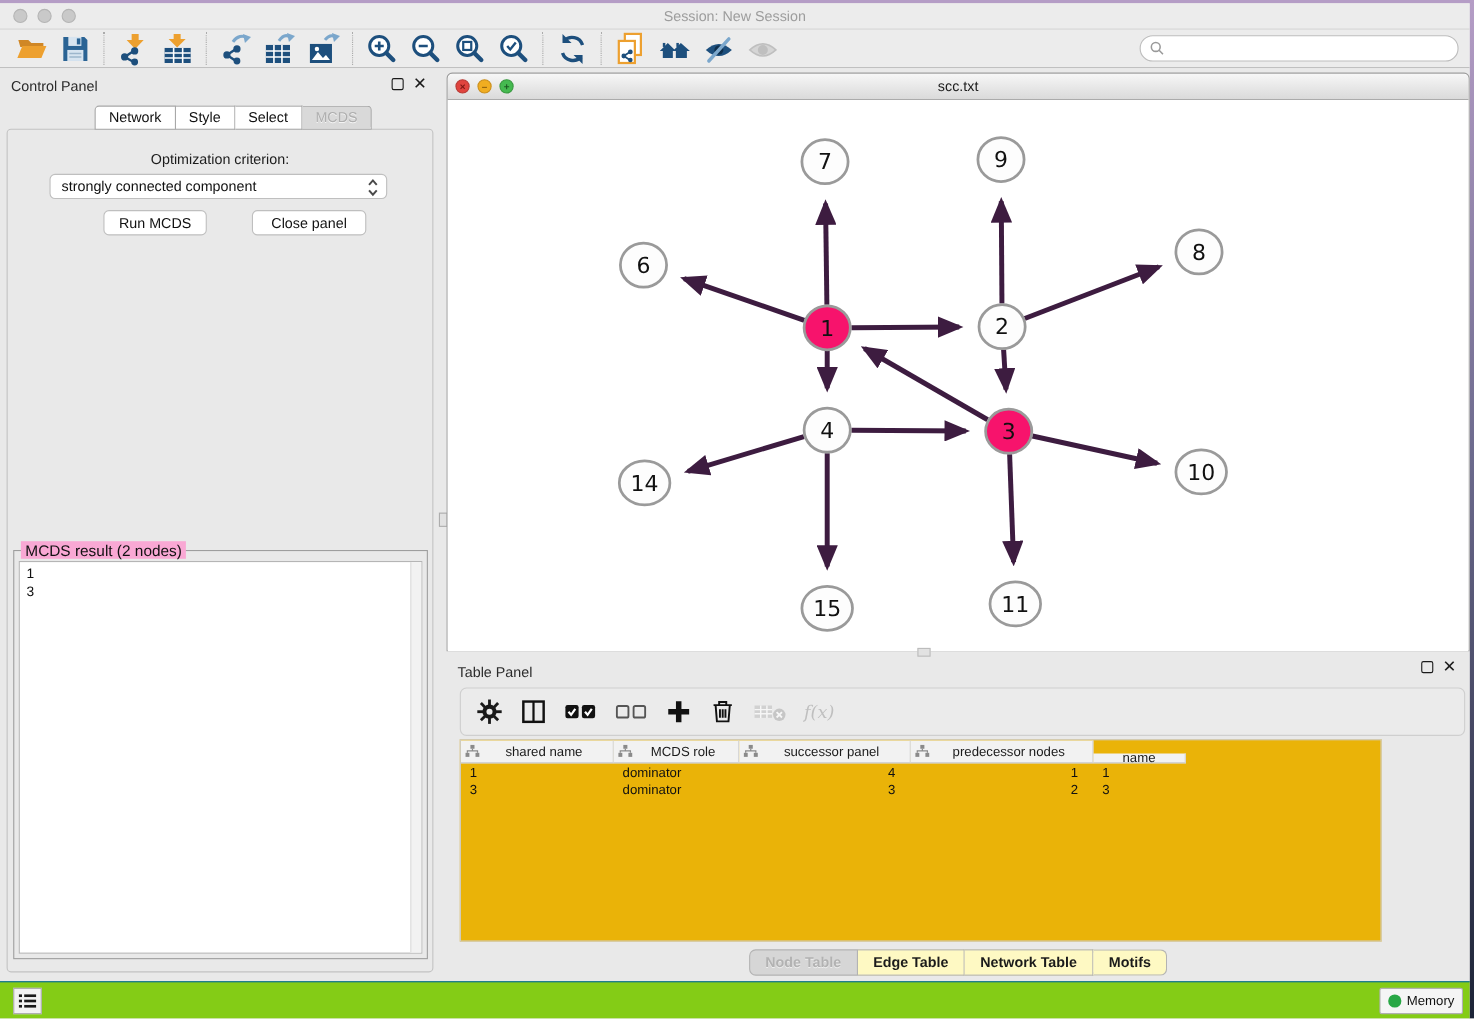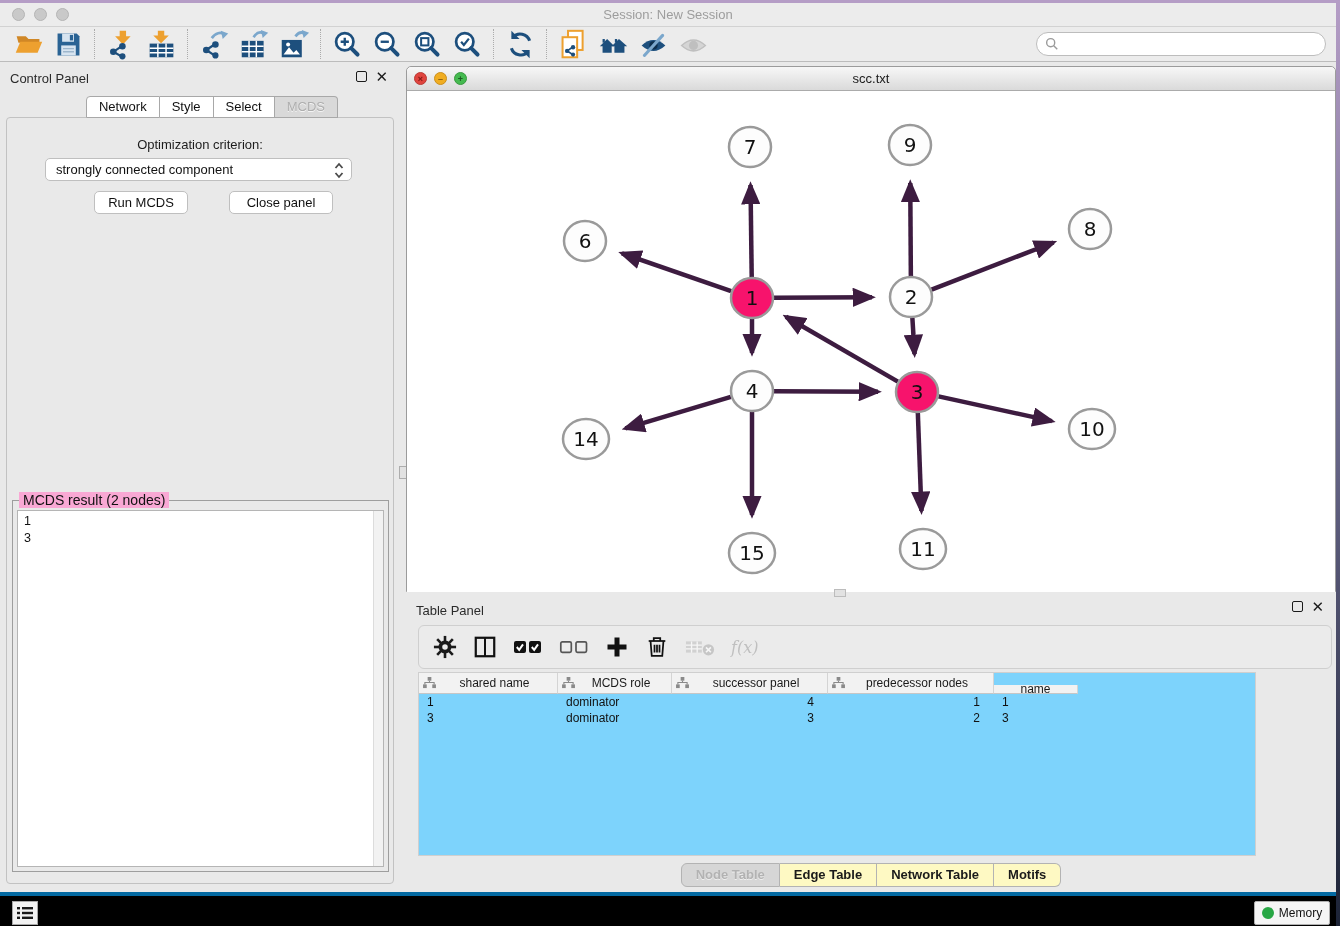--- a/index.html
+++ b/index.html
@@ -64,35 +64,35 @@
   #net-window { left:406px; top:66px; width:930px; height:526px; border:1px solid #9b9b9b; border-radius:5px 5px 0 0; background:#fff; }
   #net-titlebar { position:absolute; left:0; top:0; width:100%; height:24px; background:linear-gradient(#f7f7f7,#dadada); border-bottom:1px solid #ababab; border-radius:5px 5px 0 0; }
   #net-title { width:100%; text-align:center; font-size:13px; line-height:23px; color:#1a1a1a; }
   .tl { position:absolute; top:5px; width:13px; height:13px; border-radius:50%; font-size:9px; font-weight:bold; text-align:center; line-height:13px; }
   #net-canvas { position:absolute; left:0; top:24px; width:928px; height:501px; background:#fff; }
 
   
   #table-panel { left:406px; top:600px; width:930px; height:292px; }
   #tp-toolbar { position:absolute; left:12px; top:25px; width:914px; height:44px; background:#ebebeb; border:1px solid #cfcfcf; border-radius:6px; display:flex; align-items:center; padding-left:14px; gap:16px; }
   .tp-btn { display:flex; align-items:center; justify-content:center; height:30px; }
-  #tp-table { position:absolute; left:12px; top:72px; width:838px; height:184px; background:#7dd3fc; border:1px solid #cfcfcf; overflow:hidden; }
+  #tp-table { position:absolute; left:12px; top:72px; width:838px; height:184px; background:#eab308; border:1px solid #cfcfcf; overflow:hidden; }
   #tp-head { display:flex; height:21px; }
   .th { background:#f2f2f2; border-right:1px solid #d4d4d4; border-bottom:1px solid #c6c6c6; display:flex; align-items:center; font-size:12px; color:#1a1a1a; padding:0 4px; }
   .th .lbl { flex:1; text-align:center; }
   .tr { display:flex; height:16px; }
   .td { font-size:12px; color:#111; line-height:16px; overflow:hidden; white-space:nowrap; }
 
   #tp-tabs { position:absolute; left:0; top:263px; width:930px; display:flex; justify-content:center; }
   .tptab { height:24px; font-size:13px; font-weight:bold; line-height:22px; padding:0 14px; background:#fef9c3; border:1px solid #b3b3b3; border-left:none; color:#1a1a1a; }
   .tptab:first-child { border-left:1px solid #b3b3b3; border-radius:6px 0 0 6px; }
   .tptab:last-child { border-radius:0 6px 6px 0; }
   .tptab.selected { background:#d6d6d6; color:#b2b2b2; text-shadow:0 1px 0 #eee; }
 
   
-  #status-bar { left:0; top:892px; width:1336px; height:34px; background:#000000; border-top:4px solid #0369a1; }
+  #status-bar { left:0; top:892px; width:1336px; height:34px; background:#84cc16; border-top:1px solid #0369a1; }
   #list-btn { position:absolute; left:12px; top:5px; width:26px; height:24px; background:#f2f2f2; border:1px solid #a8a8a8; display:flex; align-items:center; justify-content:center; }
   #memory-btn { position:absolute; right:6px; top:5px; width:76px; height:24px; background:#f5f5f5; border:1px solid #b0b0b0; border-radius:2px; display:flex; align-items:center; justify-content:center; gap:5px; font-size:12px; color:#111; }
   #memory-dot { width:12px; height:12px; border-radius:50%; }
   .disabled { opacity:.55; filter:grayscale(1); }
 </style>
 </head>
 <body>
 
 <div id="wall-top" class="abs" style="background: rgb(181, 157, 198);"></div>
 <div id="wall-right" class="abs" style="background: linear-gradient(rgb(181, 157, 198), rgb(108, 106, 141) 45%, rgb(28, 35, 54));"></div>

